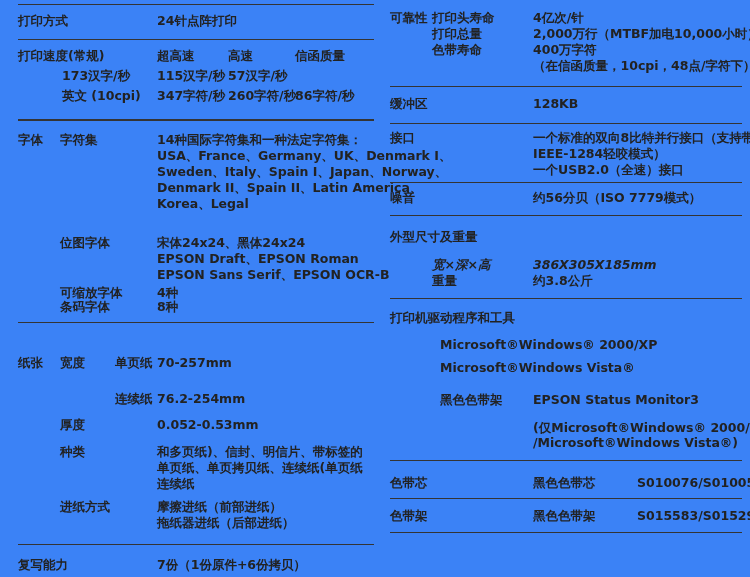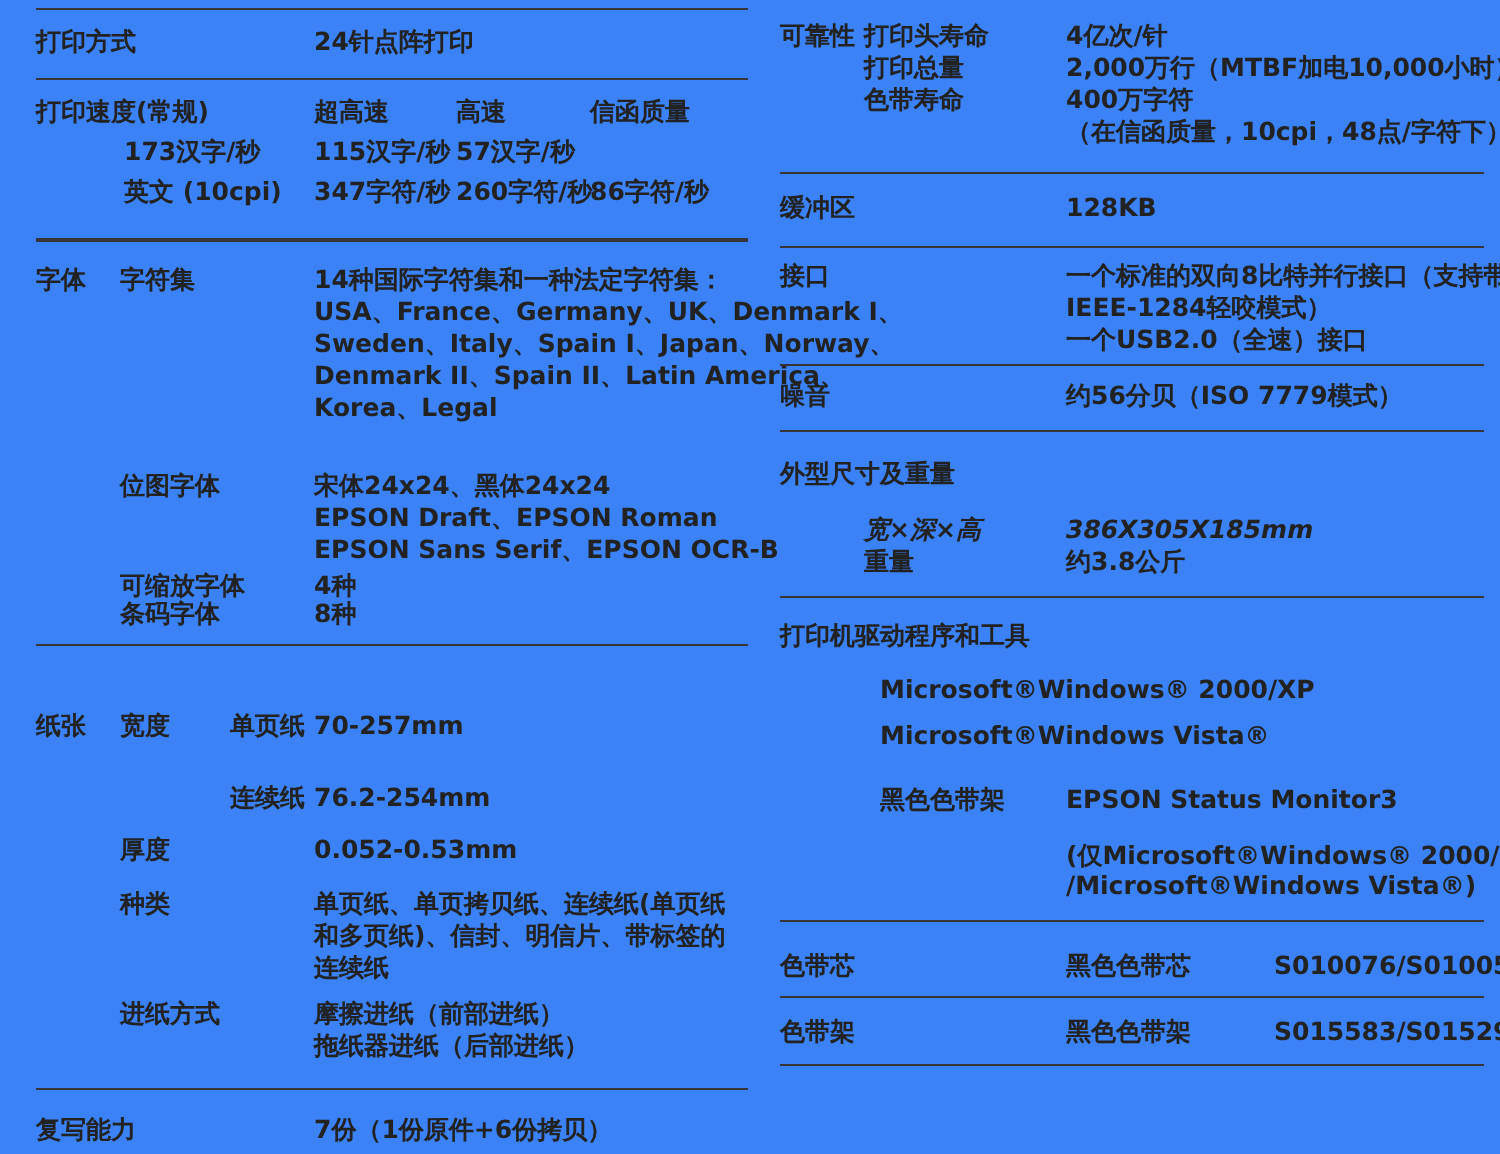--- a/index.html
+++ b/index.html
@@ -128,22 +128,22 @@
       </div>
       <div class="row g2" style="margin-top:10px;">
         <span class="c"></span>
         <span class="c">厚度</span>
         <span class="c">0.052-0.53mm</span>
       </div>
       <div class="row g2" style="margin-top:11px;">
         <span class="c"></span>
         <span class="c">种类</span>
         <div class="block">
+          <span>和多页纸)、信封、明信片、带标签的</span>
           <span>单页纸、单页拷贝纸、连续纸(单页纸</span>
-          <span>和多页纸)、信封、明信片、带标签的</span>
           <span>连续纸</span>
         </div>
       </div>
       <div class="row g2" style="margin-top:7px;">
         <span class="c"></span>
         <span class="c">进纸方式</span>
         <div class="block">
           <span>摩擦进纸（前部进纸）</span>
           <span>拖纸器进纸（后部进纸）</span>
         </div>

